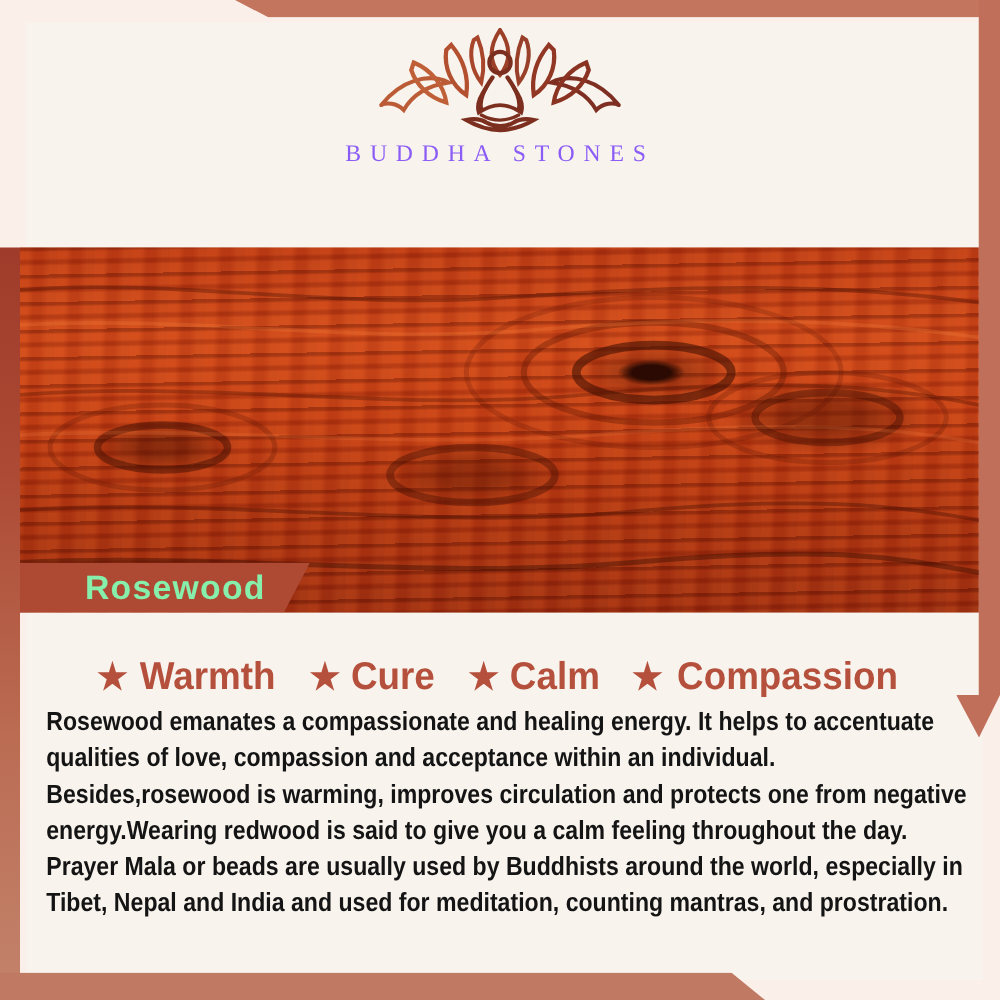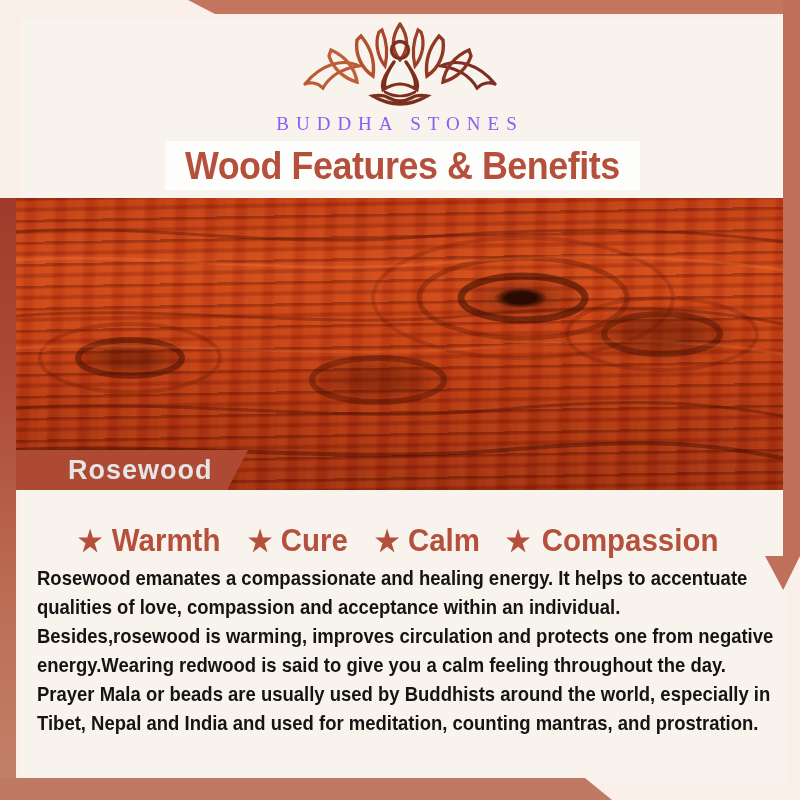--- a/index.html
+++ b/index.html
@@ -36,21 +36,21 @@
       radial-gradient(ellipse 85px 30px at 114px 160px,rgba(60,12,0,0.42) 0 22%,rgba(60,12,0,0) 70%),
       radial-gradient(ellipse 105px 36px at 362px 182px,rgba(70,14,0,0.36) 0 22%,rgba(70,14,0,0) 70%),
       repeating-linear-gradient(179deg,rgba(80,15,2,0.30) 0 2px,rgba(235,95,35,0.14) 4px 9px,rgba(120,25,5,0.26) 11px 13px,rgba(255,125,50,0.10) 15px 22px),
       repeating-linear-gradient(92deg,rgba(255,120,45,0.16) 0 7px,rgba(140,30,5,0.16) 12px 18px,rgba(255,140,60,0.10) 24px 30px),
       linear-gradient(180deg,#b53512 0%,#c94418 24%,#bf3b13 46%,#a52e0e 72%,#8f250d 100%);}
   .wood svg{position:absolute;left:0;top:0;}
 
   
   .rosewood-ribbon{position:absolute;left:16px;top:450px;width:232px;height:40px;background:#ae4a34;
     clip-path:polygon(0 0,100% 0,91% 100%,0 100%);display:flex;align-items:center;}
-  .rosewood-ribbon span{color:#e5e5e5;font-size:27px;font-weight:700;letter-spacing:1px;padding-left:52px;}
+  .rosewood-ribbon span{color:#86efac;font-size:27px;font-weight:700;letter-spacing:1px;padding-left:52px;}
 
   
   .features-row{position:absolute;left:0;top:523px;width:800px;display:flex;justify-content:center;
     gap:24px;color:#b5503c;font-size:31px;font-weight:700;}
   .feature-item{display:flex;align-items:center;}
   .feature-item .star{font-size:29px;margin-right:6px;}
   .feature-item span{transform:scaleX(0.95);}
 
   
   .description-wrap{position:absolute;left:37px;top:563px;width:750px;}
@@ -91,23 +91,20 @@
         <path d="M101 40 C94 50 90 58 92 66 M113 40 C120 50 124 58 122 66" stroke="#7d2f1f" stroke-width="3.4"></path>
         <path d="M96 48 C90 56 88 62 90 68 C96 64 102 62 107 62 C112 62 118 64 124 68 C126 62 124 56 118 48" stroke="#7d2f1f" stroke-width="3"></path>
         <path d="M80 74 Q107 90 134 74 Q124 72 118 76 Q107 82 96 76 Q90 72 80 74 Z" stroke="#7d2f1f" stroke-width="3.4"></path>
         <path d="M92 70 Q99 74 107 74 Q115 74 122 70" stroke="#7d2f1f" stroke-width="2.6"></path>
       </g>
     </svg>
   </div>
 
   <div class="brand-name">BUDDHA STONES</div>
 
-  <div class="title-band">
-    <h1>Wood Features &amp; Benefits</h1>
-  </div>
 
   <div class="wood">
     <svg width="767" height="292" viewBox="0 0 767 292">
       <g fill="none" stroke-linecap="round">
         <ellipse cx="507" cy="100" rx="62" ry="22" stroke="rgba(55,12,2,0.55)" stroke-width="7"></ellipse>
         <ellipse cx="507" cy="100" rx="104" ry="40" stroke="rgba(90,20,4,0.35)" stroke-width="5"></ellipse>
         <ellipse cx="507" cy="100" rx="150" ry="60" stroke="rgba(90,20,4,0.22)" stroke-width="4"></ellipse>
         <ellipse cx="646" cy="136" rx="58" ry="20" stroke="rgba(60,12,2,0.40)" stroke-width="6"></ellipse>
         <ellipse cx="646" cy="136" rx="95" ry="36" stroke="rgba(90,20,4,0.25)" stroke-width="4"></ellipse>
         <ellipse cx="114" cy="160" rx="52" ry="18" stroke="rgba(55,12,2,0.45)" stroke-width="6"></ellipse>

